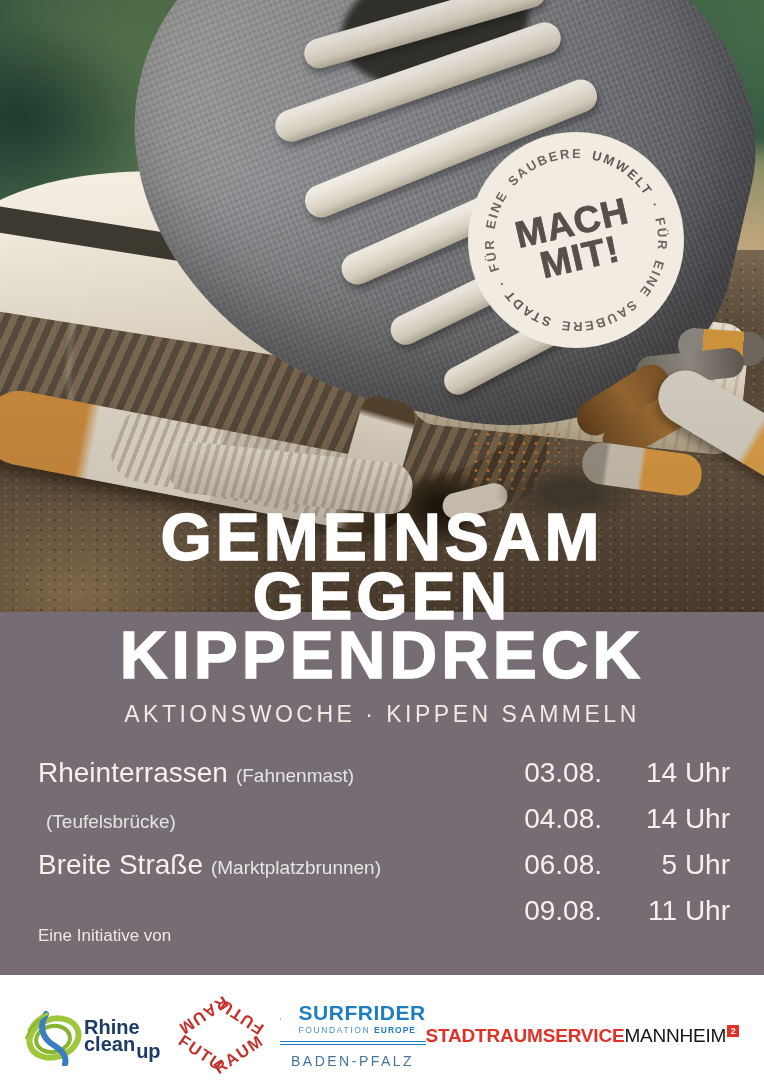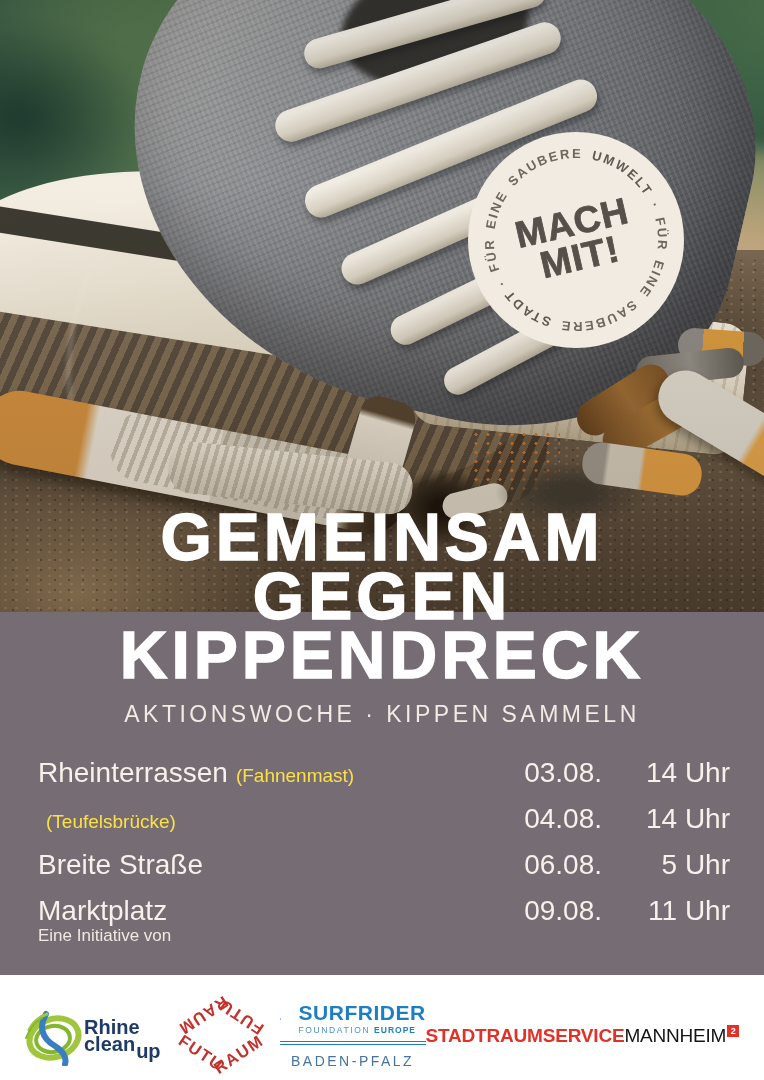--- a/index.html
+++ b/index.html
@@ -125,21 +125,21 @@
   .title-overlay { position:absolute; left:0; top:508px; width:764px; text-align:center; z-index:20; color:#fff; }
   .t-line { font-weight:bold; font-size:66px; line-height:59px; letter-spacing:4px;
     -webkit-text-stroke:1.4px #ffffff; }
   .t-sub { margin-top:16px; font-size:23px; letter-spacing:3.5px; color:#f1ebe4; font-weight:400; }
 
   
   .mauve { position:relative; width:764px; height:363px; background:#756c74; }
   .schedule { padding:145px 34px 0 38px; }
   .srow { display:flex; align-items:baseline; height:31px; margin-bottom:15px; color:#f6f1ea; }
   .venue { font-size:28px; font-weight:500; white-space:nowrap; }
-  .detail { font-size:19px; font-weight:400; margin-left:8px; color:#fde047; white-space:nowrap; }
+  .detail { font-size:19px; font-weight:400; margin-left:8px; color:#e5e5e5; white-space:nowrap; }
   .sp { flex:1; }
   .sdate { width:105px; text-align:right; font-size:28px; }
   .stime { width:128px; text-align:right; font-size:28px; }
   .initiative { position:absolute; left:38px; bottom:29px; font-size:17px; color:#efe9e2; }
 
   
   .footer { position:relative; width:764px; height:105px; background:#ffffff; display:flex;
     align-items:center; justify-content:space-between; padding:16px 26px 0 24px; }
   .logo-rhine { display:flex; align-items:center; gap:2px; }
   .rhine-text { color:#1e3a66; font-weight:bold; font-size:20px; line-height:17px; }
@@ -235,26 +235,26 @@
         <span class="stime">14 Uhr</span>
       </div>
       <div class="srow">
         <span class="detail">(Teufelsbrücke)</span>
         <span class="sp"></span>
         <span class="sdate">04.08.</span>
         <span class="stime">14 Uhr</span>
       </div>
       <div class="srow">
         <span class="venue">Breite Straße</span>
+        <span class="detail">(Marktplatzbrunnen)</span>
         <span class="sp"></span>
         <span class="sdate">06.08.</span>
         <span class="stime">5 Uhr</span>
       </div>
       <div class="srow">
-        <span class="venue">Marktplatz</span>
         <span class="detail"></span>
         <span class="sp"></span>
         <span class="sdate">09.08.</span>
         <span class="stime">11 Uhr</span>
       </div>
     </div>
     <div class="initiative">Eine Initiative von</div>
   </div>
 
   <div class="footer">

